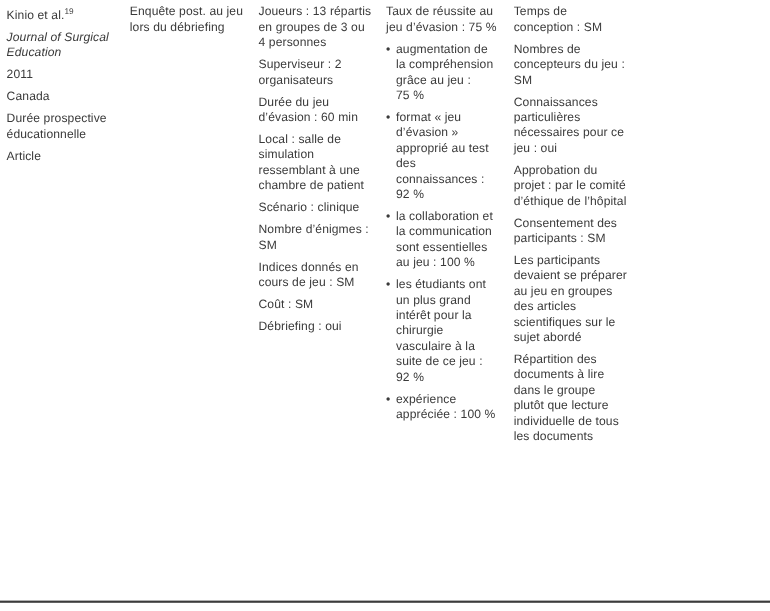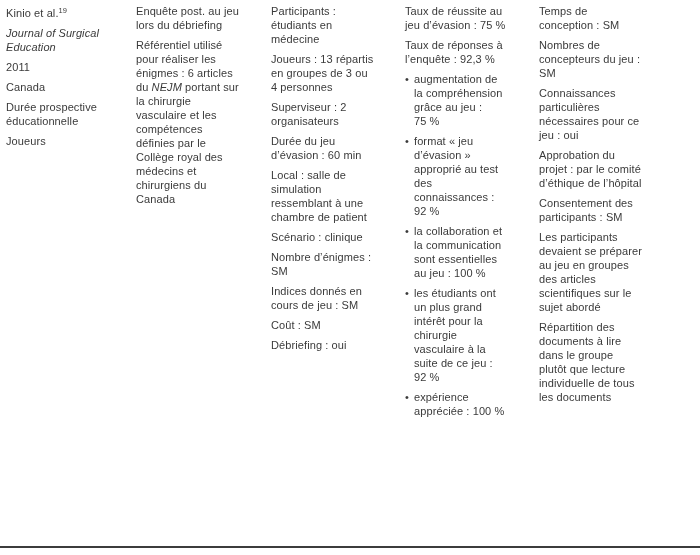--- a/index.html
+++ b/index.html
@@ -9,21 +9,20 @@
     background: #ffffff;
     font-family: "Liberation Sans", "DejaVu Sans", sans-serif;
     position: relative;
     overflow: hidden;
   }
   .table-row {
     display: grid;
     grid-template-columns: 112px 117px 116px 116px 116px 1fr;
     padding: 4px 0 0 6px;
     width: 589px;
-    gap: 18px;
   }
   .col {
     font-size: 11px;
     line-height: 14px;
     padding-right: 12px;
     letter-spacing: 0.1px;
   }
   .para { margin: 0 0 6px 0; }
   .para.bullet { position: relative; padding-left: 9px; }
   .bullet-marker { position: absolute; left: 0; top: 0; }
@@ -38,41 +37,38 @@
 </head>
 <body style="color: rgb(58, 58, 58); background: rgb(255, 255, 255);">
 
 <div class="table-row">
     <div class="col">
       <p class="para"><span class="seg">Kinio et al.</span><span class="seg sup">19</span></p>
       <p class="para"><span class="seg italic">Journal of Surgical Education</span></p>
       <p class="para"><span class="seg">2011</span></p>
       <p class="para"><span class="seg">Canada</span></p>
       <p class="para"><span class="seg">Durée prospective éducationnelle</span></p>
-      <p class="para"><span class="seg">Joueurs</span></p>
+      <p class="para"><span class="seg">Article</span></p>
     </div>
     <div class="col">
       <p class="para"><span class="seg">Enquête post. au jeu lors du débriefing</span></p>
-      <p class="para"><span class="seg">Référentiel utilisé pour réaliser les énigmes&nbsp;: 6 articles du </span><span class="seg italic">NEJM</span><span class="seg"> portant sur la chirurgie vasculaire et les compétences définies par le Collège royal des médecins et chirurgiens du Canada</span></p>
     </div>
     <div class="col">
-      <p class="para"><span class="seg">Participants&nbsp;: étudiants en médecine</span></p>
       <p class="para"><span class="seg">Joueurs&nbsp;: 13 répartis en groupes de 3 ou 4 personnes</span></p>
       <p class="para"><span class="seg">Superviseur&nbsp;: 2 organisateurs</span></p>
       <p class="para"><span class="seg">Durée du jeu d’évasion&nbsp;: 60 min</span></p>
       <p class="para"><span class="seg">Local&nbsp;: salle de simulation ressemblant à une chambre de patient</span></p>
       <p class="para"><span class="seg">Scénario&nbsp;: clinique</span></p>
       <p class="para"><span class="seg">Nombre d’énigmes&nbsp;: SM</span></p>
       <p class="para"><span class="seg">Indices donnés en cours de jeu&nbsp;: SM</span></p>
       <p class="para"><span class="seg">Coût&nbsp;: SM</span></p>
       <p class="para"><span class="seg">Débriefing&nbsp;: oui</span></p>
     </div>
     <div class="col">
       <p class="para"><span class="seg">Taux de réussite au jeu d’évasion&nbsp;: 75&nbsp;%</span></p>
-      <p class="para"><span class="seg">Taux de réponses à l’enquête&nbsp;: 92,3&nbsp;%</span></p>
       <p class="para bullet"><span class="bullet-marker">•</span><span class="seg">augmentation de la compréhension grâce au jeu&nbsp;: 75&nbsp;%</span></p>
       <p class="para bullet"><span class="bullet-marker">•</span><span class="seg">format «&nbsp;jeu d’évasion&nbsp;» approprié au test des connaissances&nbsp;: 92&nbsp;%</span></p>
       <p class="para bullet"><span class="bullet-marker">•</span><span class="seg">la collaboration et la communication sont essentielles au jeu&nbsp;: 100&nbsp;%</span></p>
       <p class="para bullet"><span class="bullet-marker">•</span><span class="seg">les étudiants ont un plus grand intérêt pour la chirurgie vasculaire à la suite de ce jeu&nbsp;: 92&nbsp;%</span></p>
       <p class="para bullet"><span class="bullet-marker">•</span><span class="seg">expérience appréciée&nbsp;: 100&nbsp;%</span></p>
     </div>
     <div class="col">
       <p class="para"><span class="seg">Temps de conception&nbsp;: SM</span></p>
       <p class="para"><span class="seg">Nombres de concepteurs du jeu&nbsp;: SM</span></p>
       <p class="para"><span class="seg">Connaissances particulières nécessaires pour ce jeu&nbsp;: oui</span></p>

